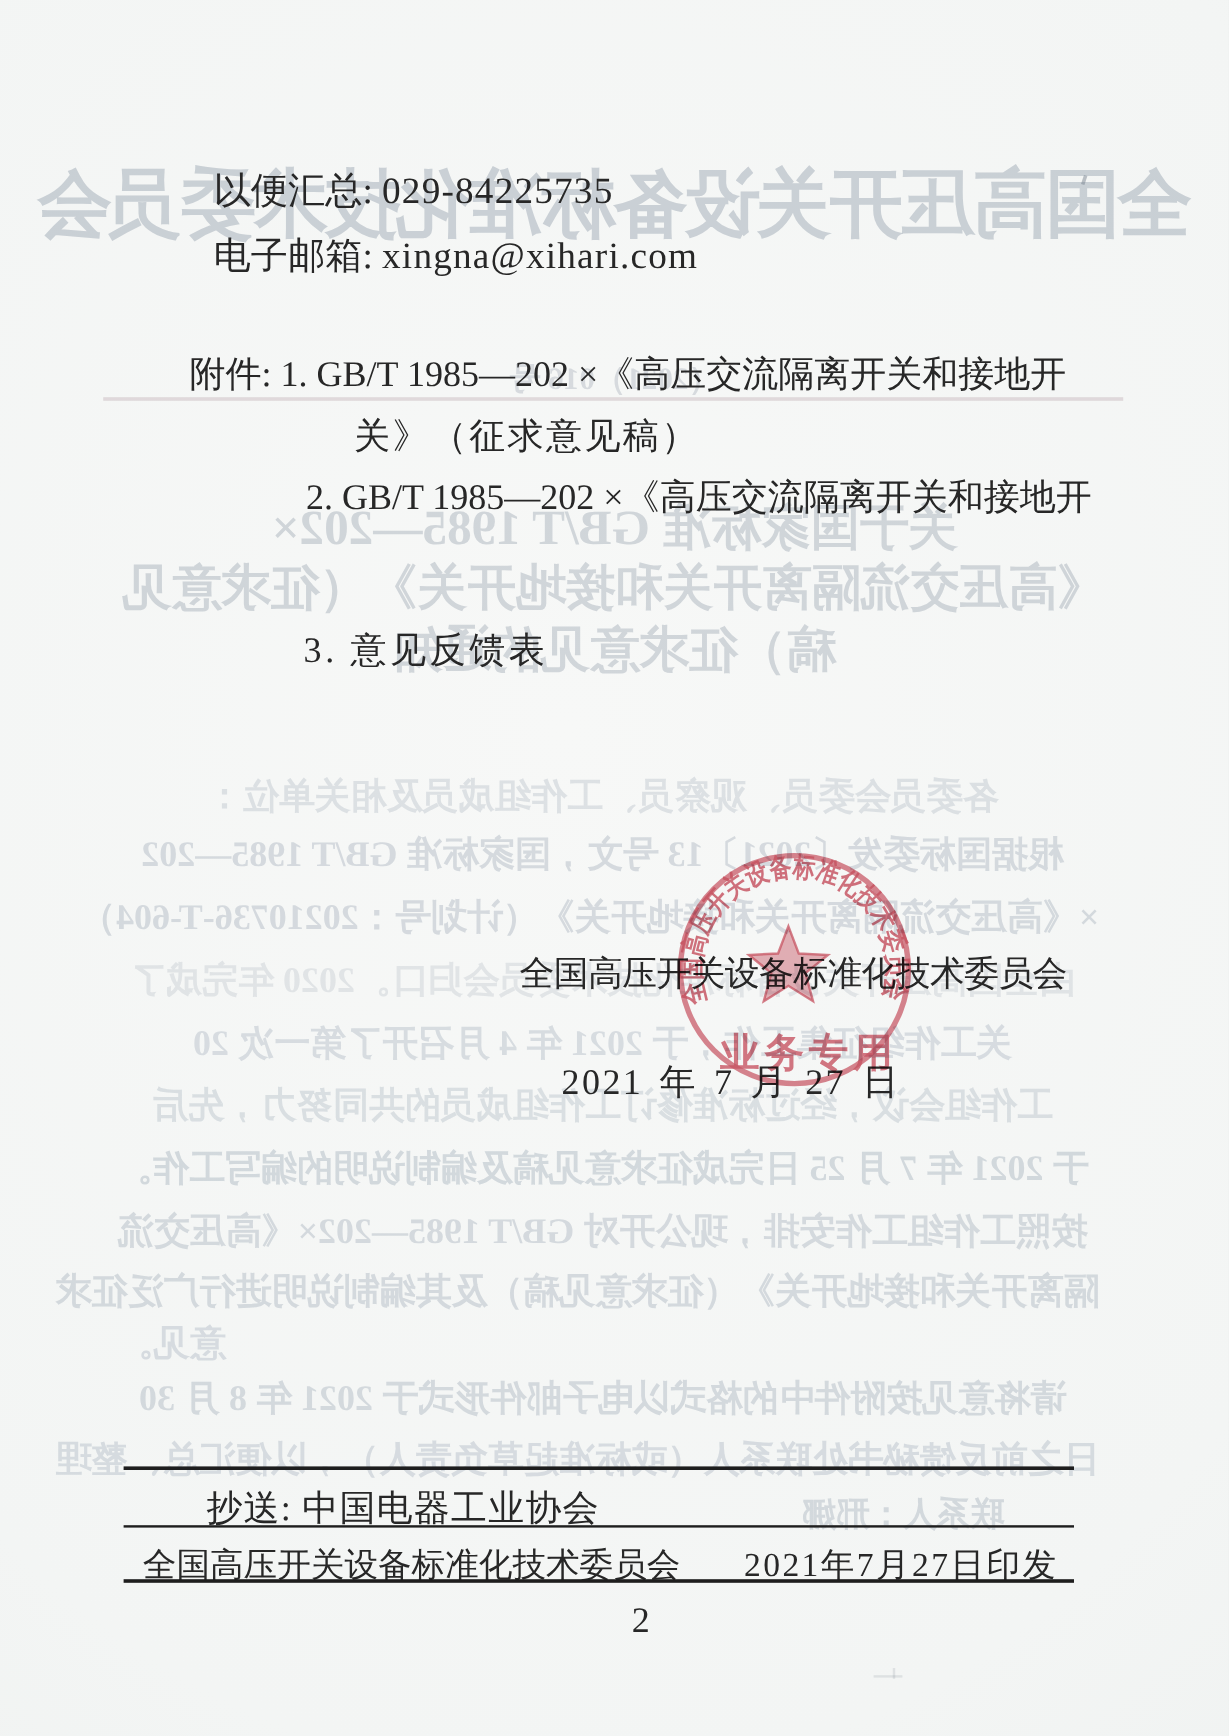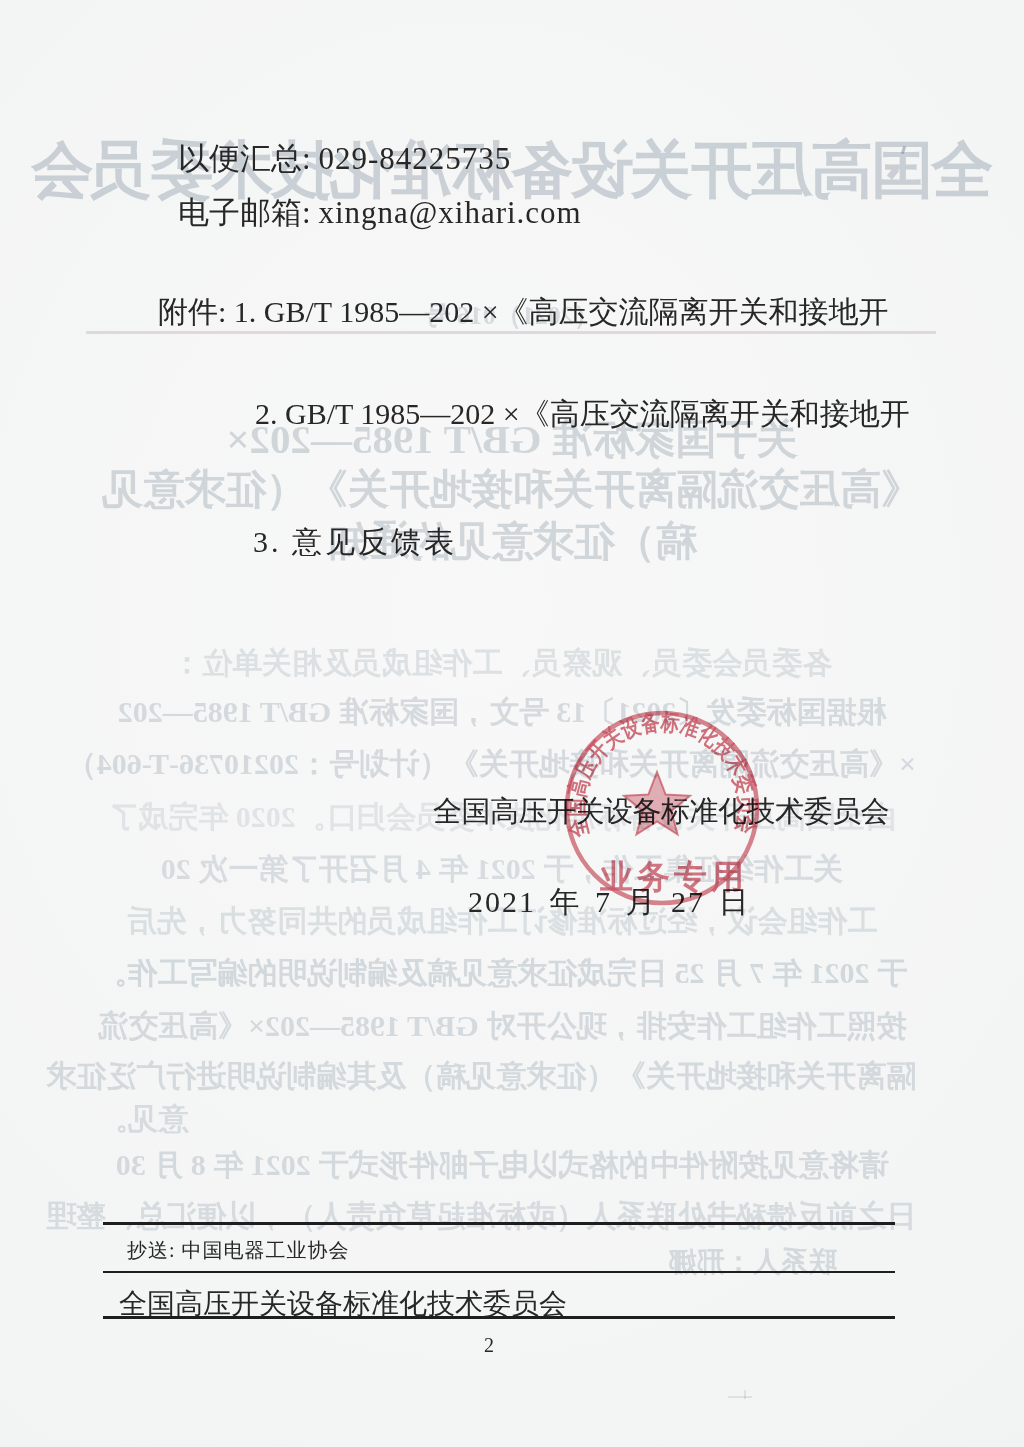--- a/index.html
+++ b/index.html
@@ -6,21 +6,21 @@
   body{width:1024px;height:1447px;overflow:hidden;background:#e9ebea;}
   .page{
     position:relative;width:1024px;height:1447px;
     background:radial-gradient(ellipse 130% 110% at 46% 42%, #f7f8f7 0%, #f3f5f4 55%, #edf0ef 88%, #e8ebea 100%);
     font-family:"Liberation Serif","DejaVu Serif",serif;
     color:#262626;
   }
   .txt{position:absolute;white-space:nowrap;color:#272727;}
   .sz31{font-size:31px;}
   .sz30{font-size:30px;}
-  .sz29{font-size:20px;}
+  .sz29{font-size:30px;margin-left:45px;}
   .sz28{font-size:28px;}
   
   .bt{
     position:absolute;white-space:nowrap;font-weight:bold;
     transform:scaleX(-1);
     color:rgba(96,115,138,0.19);
     filter:blur(0.4px);
     text-align:center;
   }
   .rule{position:absolute;background:#1e1e1e;}
@@ -56,20 +56,21 @@
   <div class="bt" style="left:640px;top:1243px;width:225px;font-size:28px;color:rgba(96,115,138,0.22);">联系人：邢娜</div>
 
   <div class="txt sz31" style="left:178px;top:138px;">
     <span>以便汇总:</span><span> </span><span style="letter-spacing:1px;">029-84225735</span>
   </div>
   <div class="txt sz31" style="left:178px;top:192px;">
     <span>电子邮箱:</span><span> </span><span style="letter-spacing:1px;">xingna@xihari.com</span>
   </div>
 
   <div class="txt sz30" style="left:158px;top:292px;">附件: 1. GB/T 1985—202 ×《高压交流隔离开关和接地开</div>
+  <div class="txt sz30" style="left:295px;top:343px;letter-spacing:2px;">关》（征求意见稿）</div>
   <div class="txt sz30" style="left:255px;top:394px;">2. GB/T 1985—202 ×《高压交流隔离开关和接地开</div>
   <div class="txt sz30" style="left:253px;top:522px;letter-spacing:3px;">3. 意见反馈表</div>
 
   <div class="txt" style="left:433px;top:792px;font-size:29px;letter-spacing:-0.5px;">全国高压开关设备标准化技术委员会</div>
   <div class="txt sz30" style="left:468px;top:882px;letter-spacing:2px;word-spacing:4px;">2021 年 7 月 27 日</div>
 
   <div class="stamp-wrap">
     <svg width="1024" height="1447" viewBox="0 0 1024 1447">
       <circle cx="662" cy="808" r="95" fill="none" stroke="rgba(207,87,102,0.72)" stroke-width="4.5"></circle>
       <polygon points="657,772 665.6,794.6 689.9,795.8 671.2,810.9 677.5,834.3 657,821.5 636.5,834.3 642.8,810.9 624.1,795.8 648.4,794.6" fill="rgba(207,87,102,0.45)" stroke="rgba(207,87,102,0.75)" stroke-width="2"></polygon>
@@ -80,20 +81,21 @@
         <textPath href="#ringPath" startOffset="0" textLength="296" lengthAdjust="spacingAndGlyphs">全国高压开关设备标准化技术委员会</textPath>
       </text>
       <text x="600" y="888" font-size="33" font-weight="bold" fill="rgba(207,87,102,0.80)" letter-spacing="4" font-family="Liberation Serif, DejaVu Serif, serif">业务专用</text>
     </svg>
   </div>
 
   <div class="rule" style="left:103px;top:1222px;width:792px;height:3px;"></div>
   <div class="txt sz29" style="left:127px;top:1237px;letter-spacing:1px;">抄送: 中国电器工业协会</div>
   <div class="rule" style="left:103px;top:1271px;width:792px;height:2px;"></div>
   <div class="txt sz28" style="left:119px;top:1285px;">全国高压开关设备标准化技术委员会</div>
+  <div class="txt sz28" style="left:620px;top:1285px;letter-spacing:2px;">2021年7月27日印发</div>
   <div class="rule" style="left:103px;top:1316px;width:792px;height:3px;"></div>
   <div class="txt sz29" style="left:0;top:1334px;width:978px;text-align:center;white-space:nowrap;">2</div>
 
   <div class="speck" style="left:902px;top:146px;width:3px;height:8px;transform:rotate(18deg);"></div>
   <div class="speck" style="left:728px;top:1396px;width:24px;height:2px;opacity:0.35;"></div>
   <div class="speck" style="left:744px;top:1390px;width:2px;height:9px;opacity:0.35;"></div>
 
 </div>
 
 </body></html>

